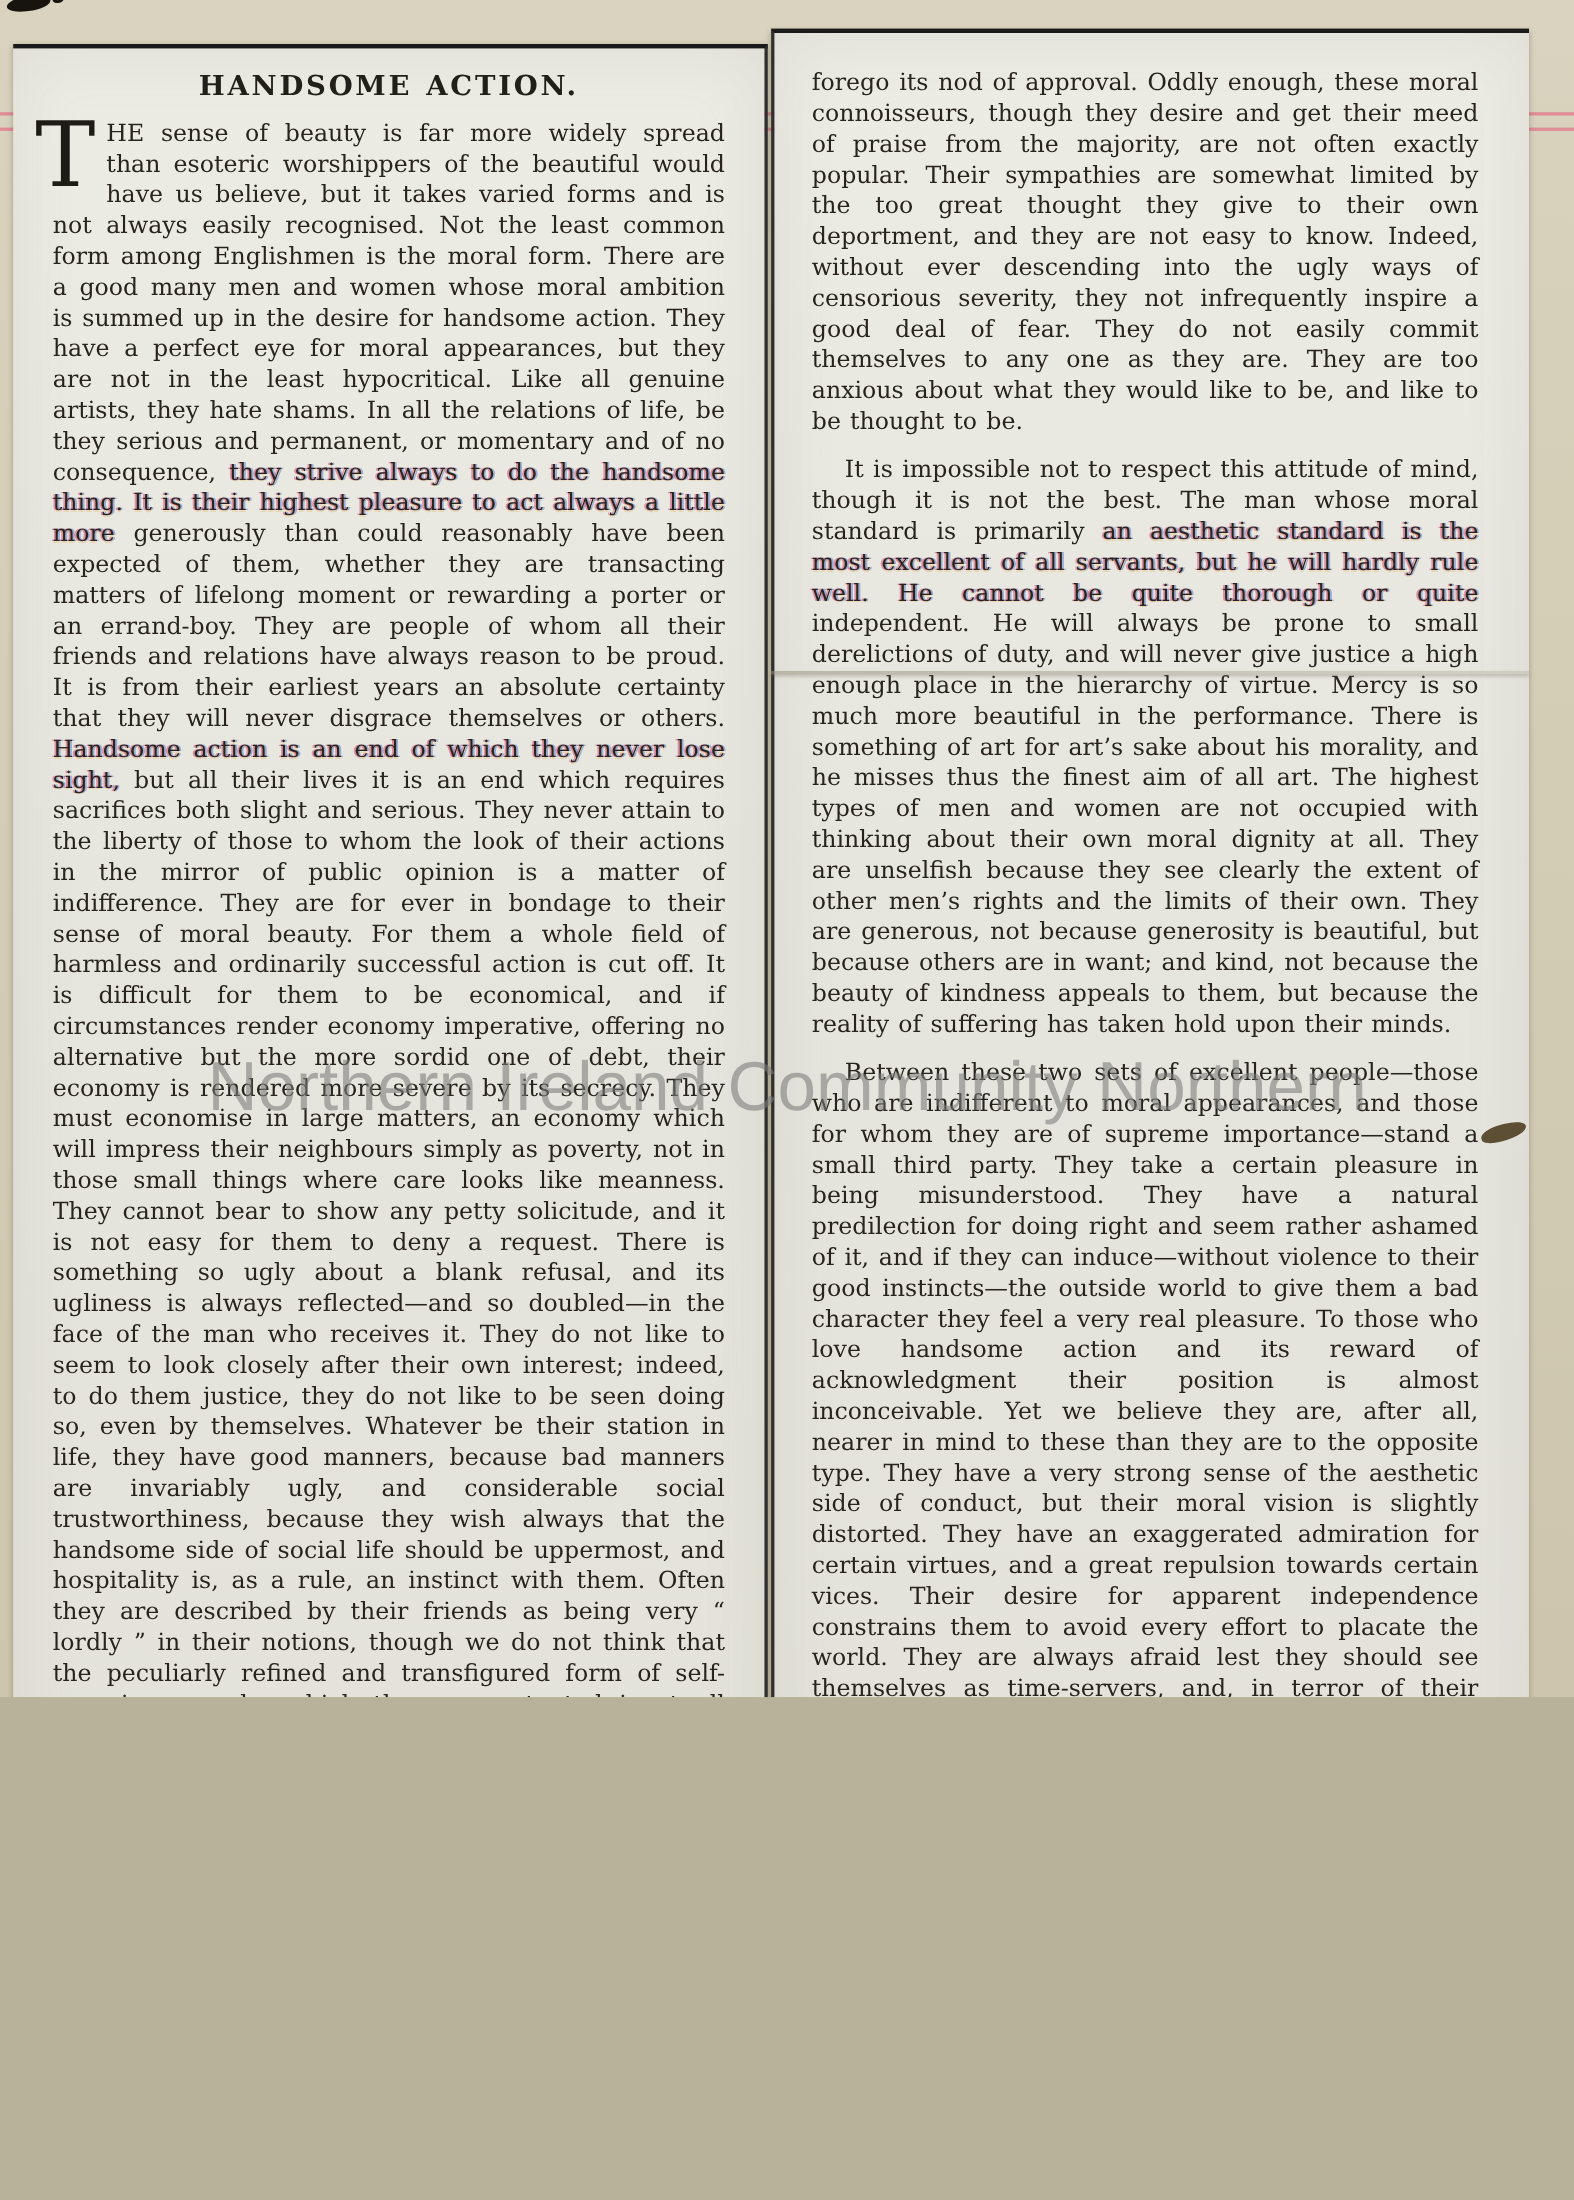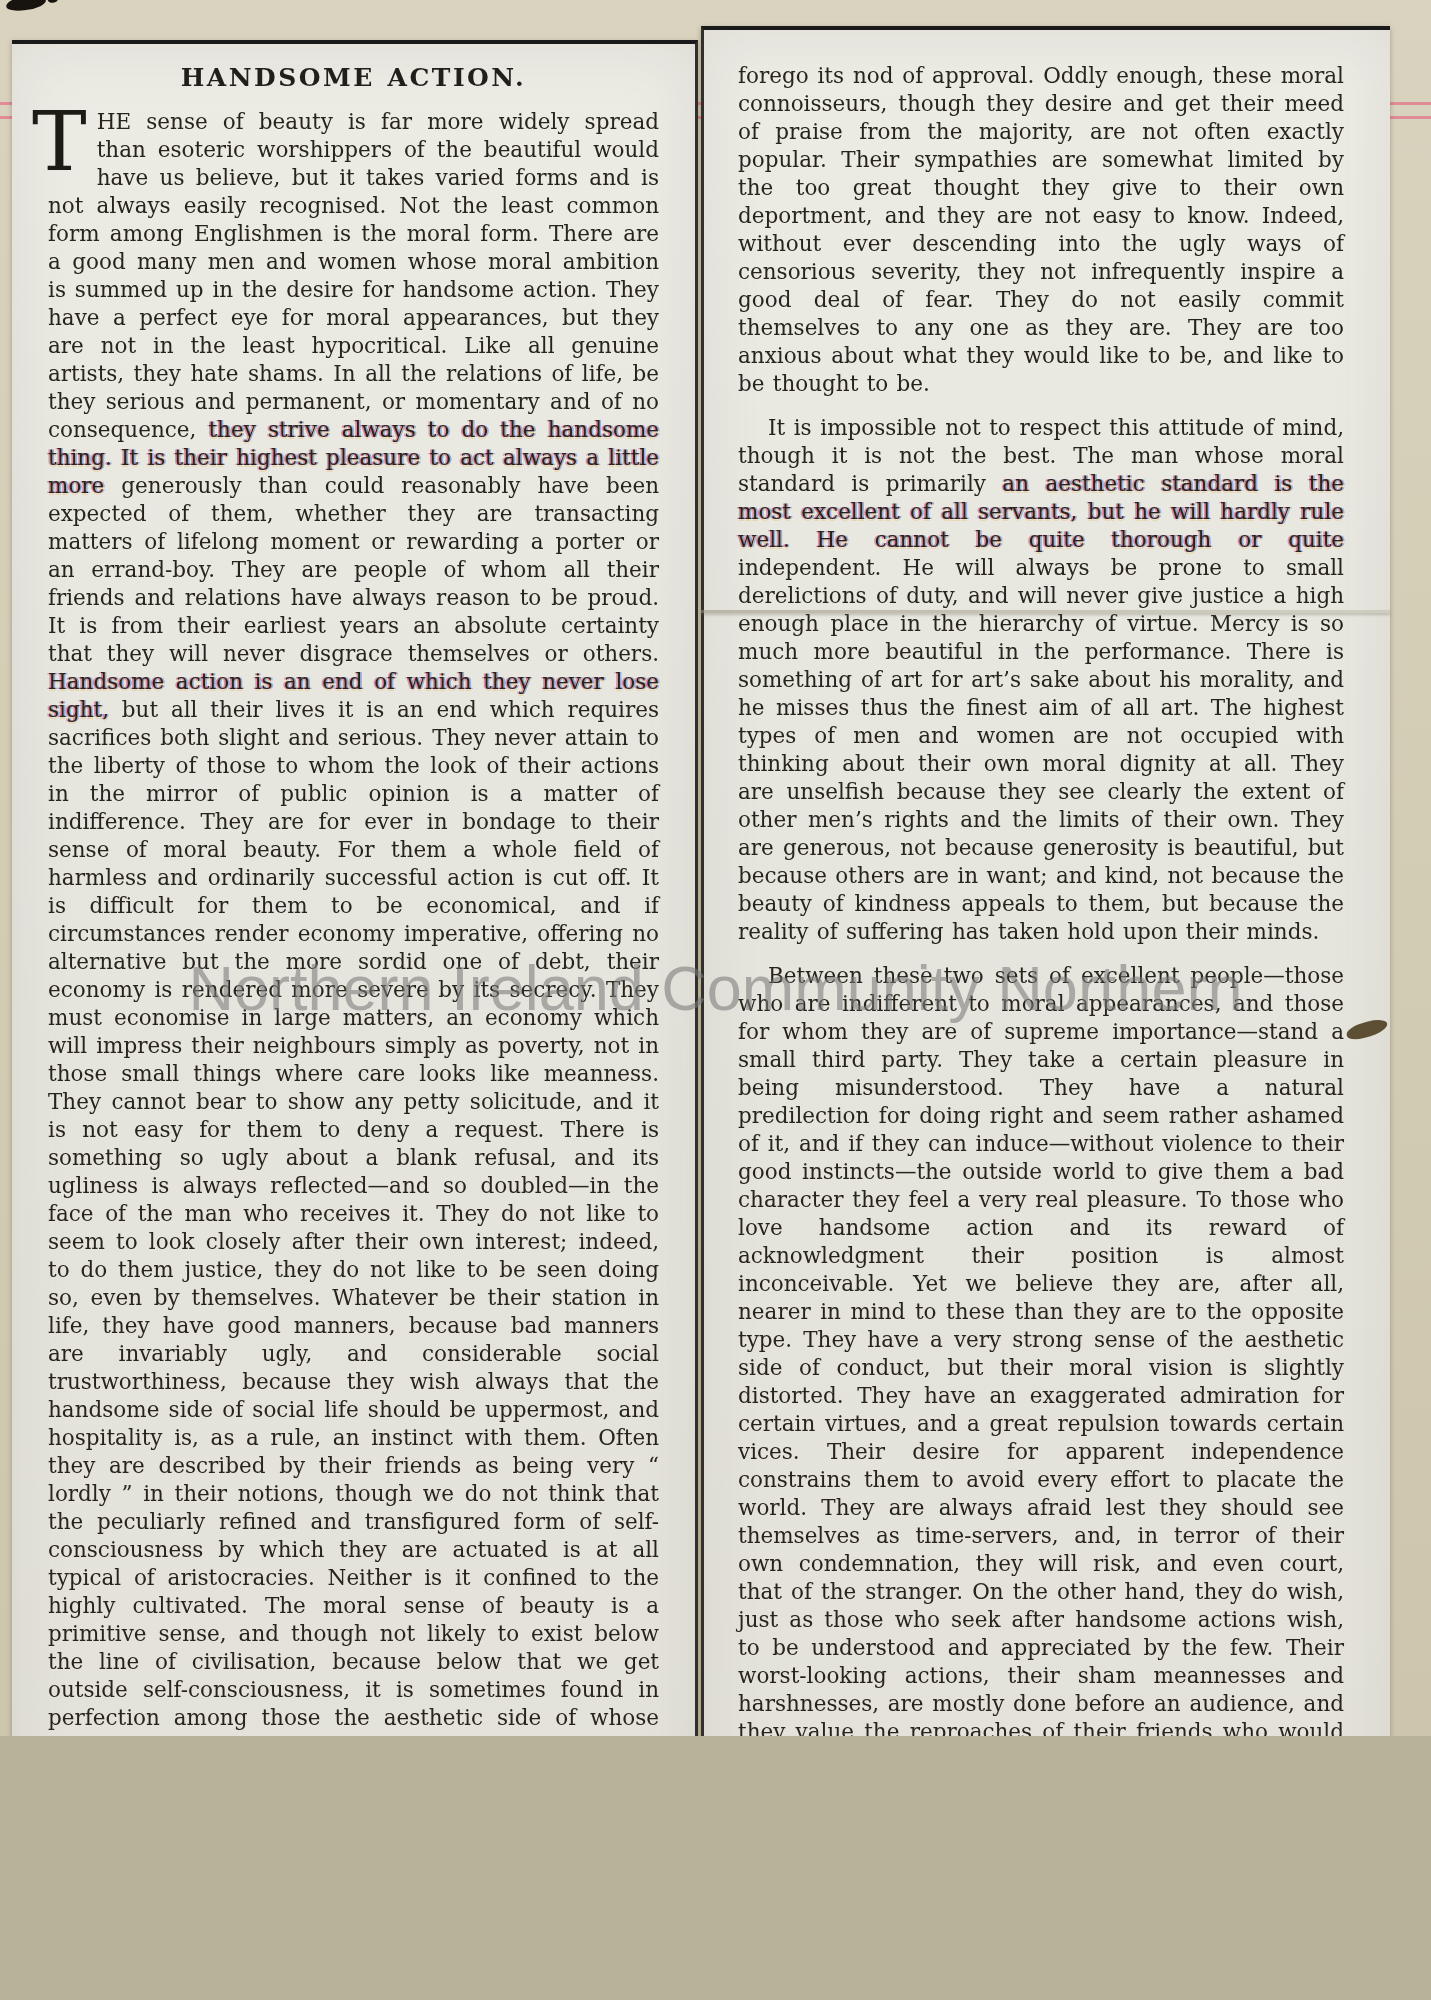--- a/index.html
+++ b/index.html
@@ -1,16 +1,16 @@
 <!DOCTYPE html>
 <html><head>
 <meta charset="utf-8">
 <style>
   html,body{margin:0;padding:0;background:#b9b29a;}
-  #page{position:relative;width:1431px;height:1736px;overflow:hidden;
+  #page{position:relative;width:1431px;height:1543px;overflow:hidden;
         background:linear-gradient(180deg,#d9d3bf 0%,#d5cfb8 30%,#d1cab2 70%,#cdc6ad 100%);
         font-family:"DejaVu Serif", serif;}
   
   .red-h{position:absolute;left:0;width:1431px;height:3px;background:#e2808f;opacity:.85;z-index:1;}
   .red-v{position:absolute;width:2px;background:#e295a2;opacity:.9;z-index:1;}
   
   .ink-mark{position:absolute;left:6px;top:-4px;width:40px;height:14px;background:#17140f;
             border-radius:60% 40% 55% 45%;transform:rotate(-7deg);z-index:2;}
   .ink-mark:after{content:"";position:absolute;left:42px;top:4px;width:10px;height:6px;background:#17140f;border-radius:50%;}
   

